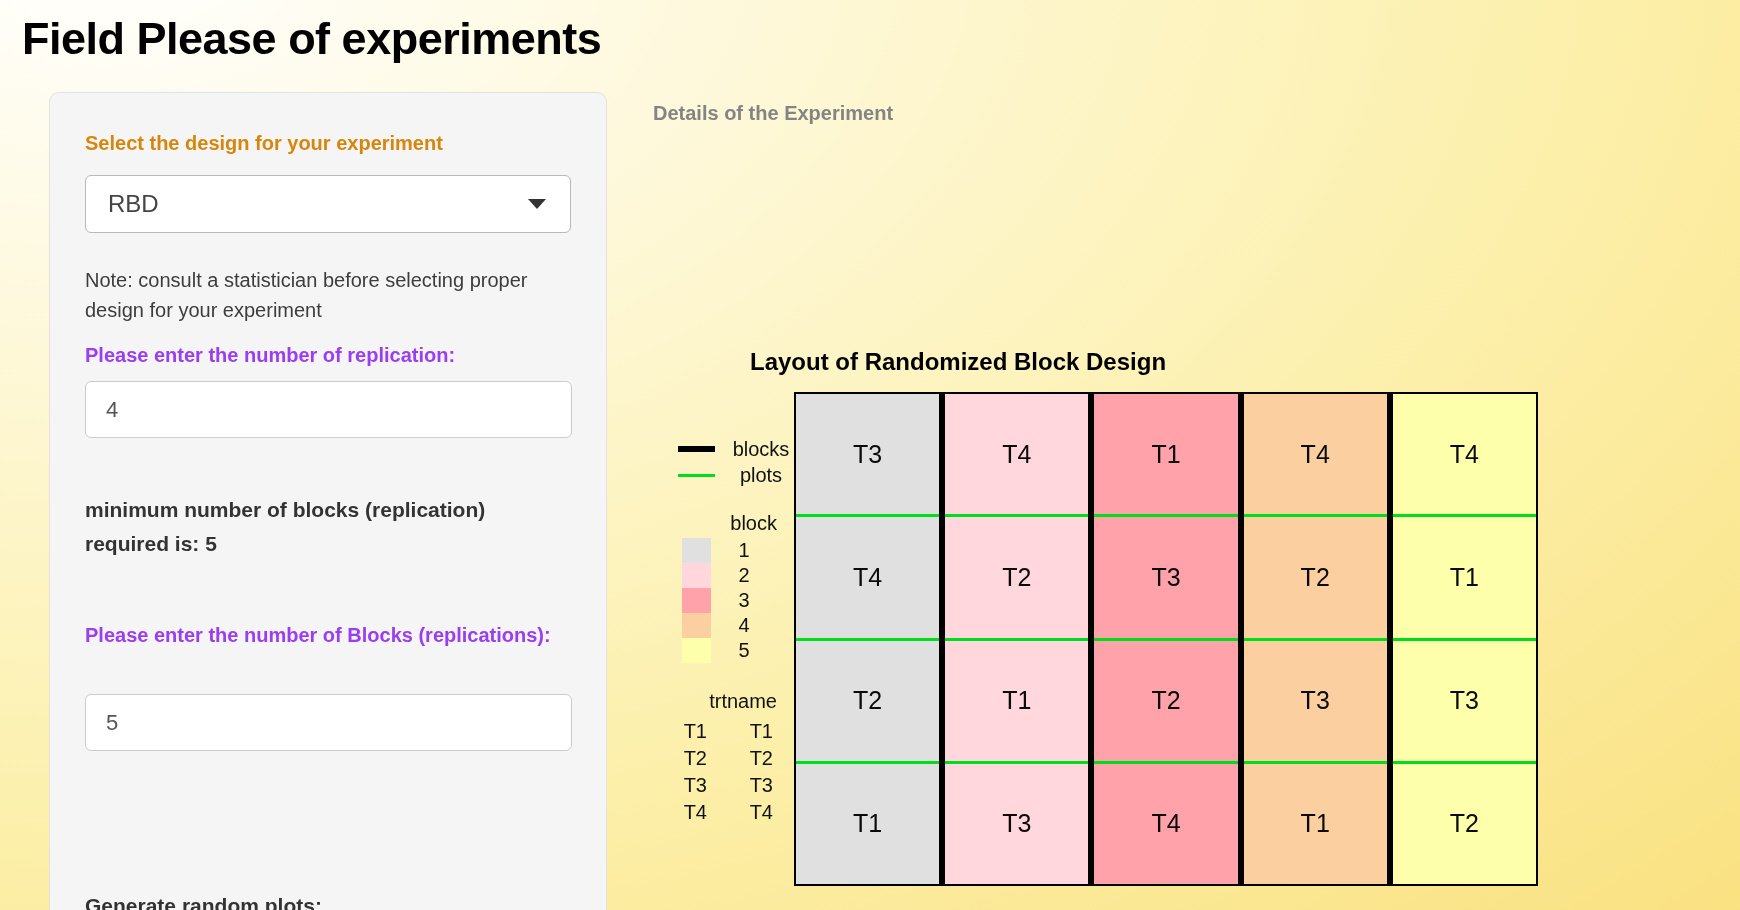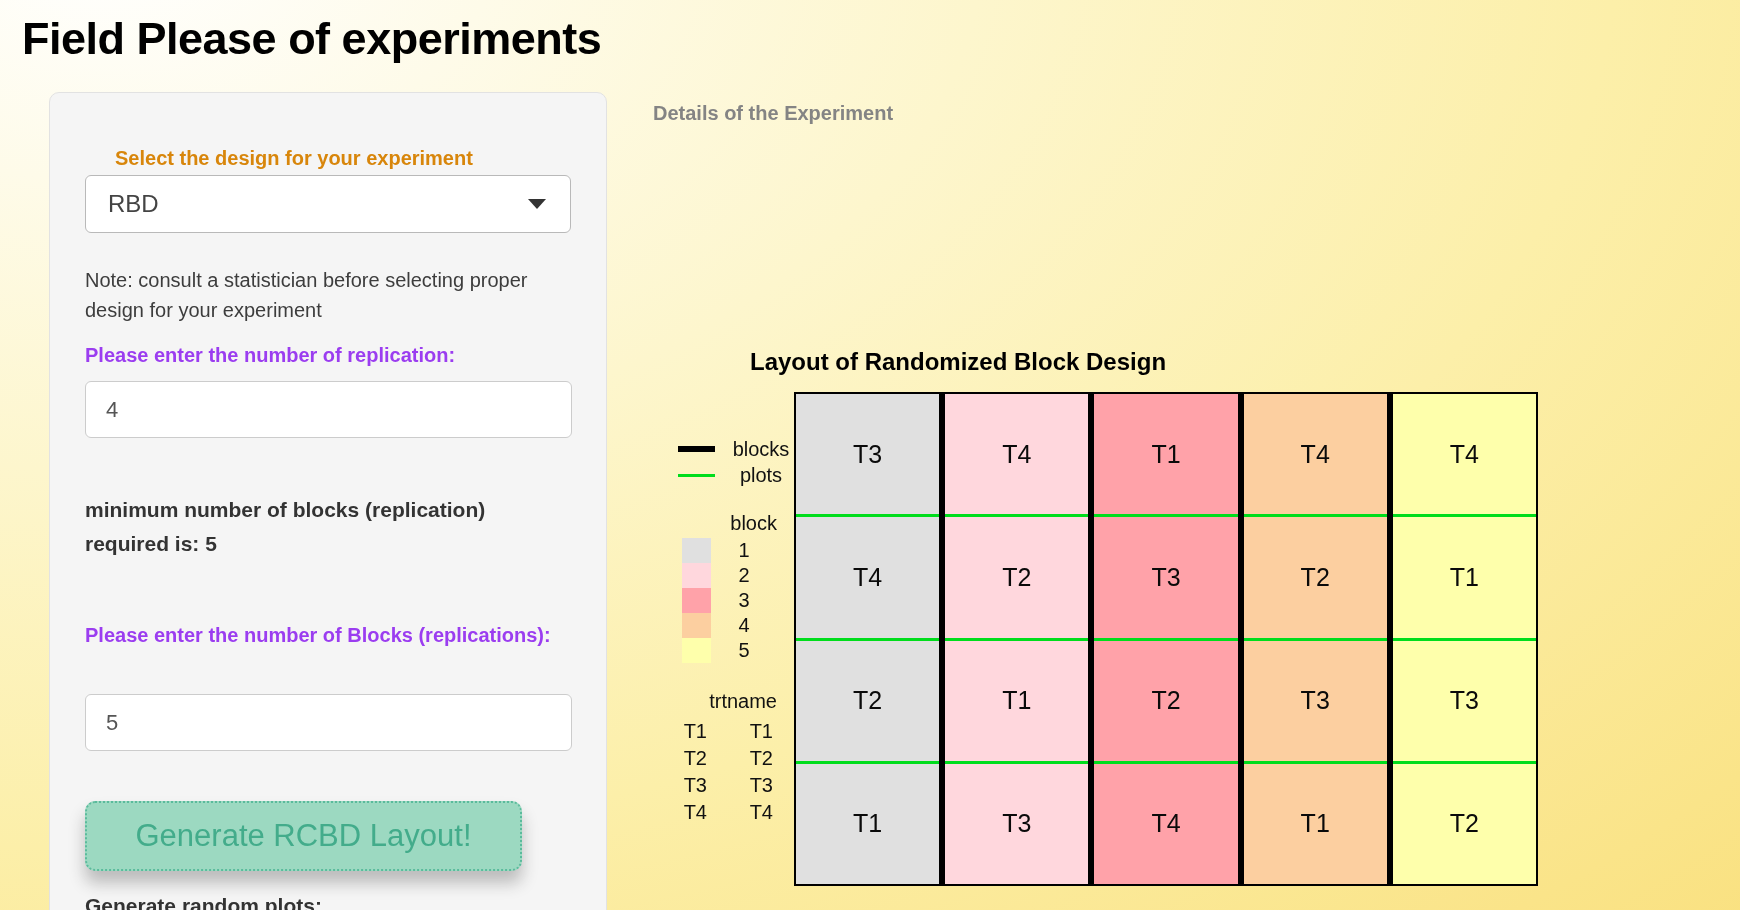--- a/index.html
+++ b/index.html
@@ -18,21 +18,21 @@
     font-size:45px; font-weight:bold; color:#000; letter-spacing:-0.5px;
   }
 
   
   .sidebar {
     position:absolute; left:49px; top:92px; width:558px; height:860px;
     background:#f5f5f5; border:1px solid #e2e2e2; border-radius:10px;
   }
   .sidebar > * { position:absolute; left:35px; right:35px; }
   .label-orange {
-    top:54px; color:#d8860b; font-size:20px; font-weight:bold;margin-left:30px;
+    top:39px; color:#d8860b; font-size:20px; font-weight:bold;
   }
   .shiny-select {
     top:82px; height:58px; background:#fff; border:1px solid #b9b9b9;
     border-radius:6px; cursor:pointer;
     display:flex; align-items:center; padding:0 24px 0 22px;
   }
   .shiny-select .sel-value { font-size:24px; color:#444; flex:1; }
   .caret {
     width:0; height:0; border-left:9px solid transparent;
     border-right:9px solid transparent; border-top:10px solid #333;
@@ -127,21 +127,20 @@
     <p class="note">Note: consult a statistician before selecting proper design for your experiment</p>
 
     <div class="label-purple lp1">Please enter the number of replication:</div>
     <input class="text-input ti1" type="text" value="4" style="">
 
     <div class="min-text">minimum number of blocks (replication) required is: 5</div>
 
     <div class="label-purple lp2">Please enter the number of Blocks (replications):</div>
     <input class="text-input ti2" type="text" value="5" style="">
 
-    <button class="gen-btn">Generate RCBD Layout!</button>
 
     <div class="random-label">Generate random plots:</div>
   </aside>
 
   <section class="details">
     <div class="details-title">Details of the Experiment</div>
   </section>
 
   <section class="plot">
     <div class="plot-title">Layout of Randomized Block Design</div>

